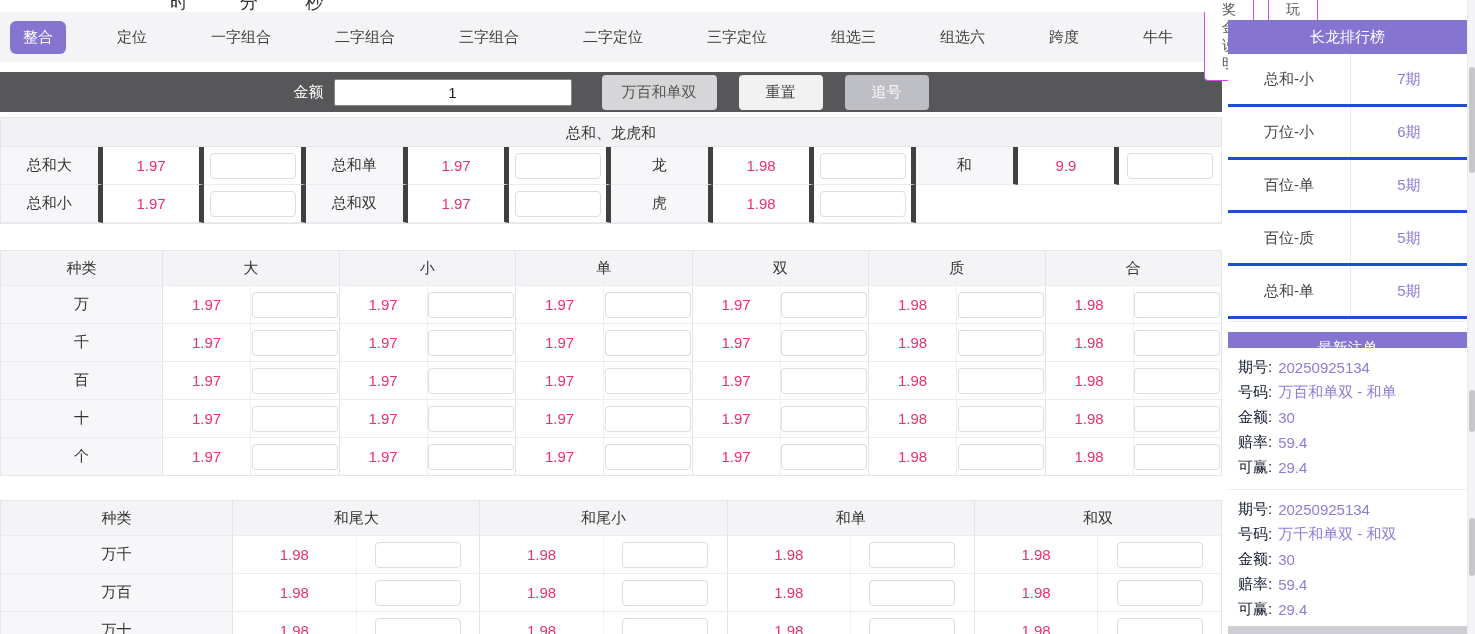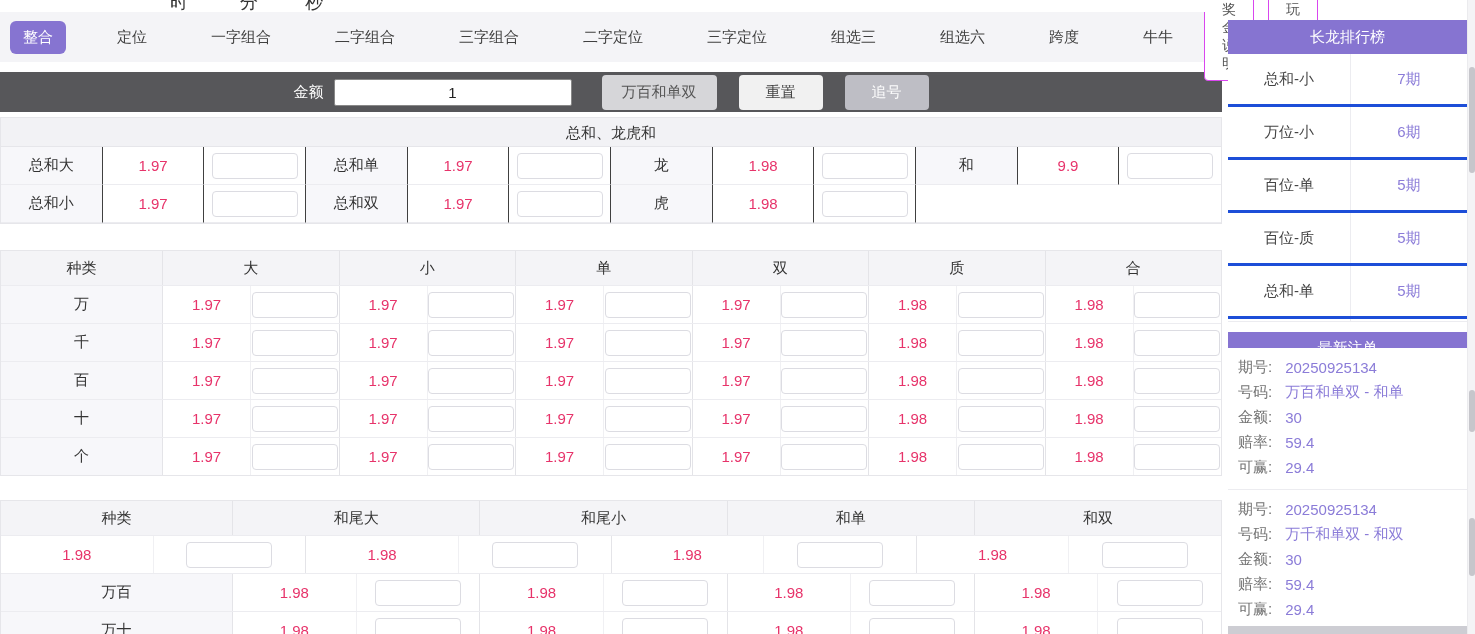--- a/index.html
+++ b/index.html
@@ -27,21 +27,21 @@
   .amount-label { color: #fff; font-size: 15px; margin-right: 10px; }
   .amount-input { width: 238px; height: 27px; border: 1px solid #888; border-radius: 2px; text-align: center; font-size: 15px; color: #222; }
   .tb-btn { border: none; border-radius: 4px; font-size: 15px; padding: 8px 20px; cursor: pointer; }
   .btn-confirm { margin-left: 30px; background: #d6d6d9; color: #555; }
   .btn-reset   { margin-left: 22px; background: #f1f1f1; color: #444; padding: 8px 27px; }
   .btn-chase   { margin-left: 22px; background: #bebec5; color: #fdfdfd; padding: 8px 27px; }
 
   .section-block { margin-top: 5px; border: 1px solid #e6e6ea; border-top: none; }
   .section-title { height: 30px; line-height: 30px; text-align: center; background: #f2f2f5; font-size: 15px; color: #333; border-top: 1px solid #e6e6ea; border-bottom: 1px solid #e6e6ea; }
   .grid1 { display: grid; grid-template-columns: repeat(12, 1fr); }
-  .g1-cell { height: 38px; display: flex; align-items: center; justify-content: center; font-size: 15px; border-bottom: 1px solid #ececf0; border-right: 1px solid #404040; background: #fff; }
+  .g1-cell { height: 38px; display: flex; align-items: center; justify-content: center; font-size: 15px; border-bottom: 1px solid #ececf0; border-right: 5px solid #404040; background: #fff; }
   .g1-cell:nth-child(12n) { border-right: none; }
   .g1-label { background: #f7f7fa; color: #333; }
   .g1-odds { color: #e7336a; }
   .g1-fill { border-right: none; }
 
   .btable { border: 1px solid #e6e6ea; background: #fff; }
   #table1 { margin-top: 26px; }
   #table2 { margin-top: 24px; }
   .t-row { display: flex; height: 38px; border-top: 1px solid #ececf0; }
   .t-row.t-head { height: 34px; border-top: none; background: #f4f4f7; }
@@ -59,21 +59,21 @@
   
   .sidebar { position: absolute; left: 1228px; top: 20px; width: 239px; height: 614px; overflow: hidden; }
   .panel-header { height: 34px; line-height: 34px; text-align: center; background: #8674d1; color: #fff; font-size: 15px; }
   .panel-ranking { height: 302px; overflow: hidden; margin-bottom: 10px; border-bottom: 1px solid #ececf0; }
   .rank-row { display: flex; height: 53px; border-bottom: 3px solid #1d4ed8; background: #fff; }
   .rank-label { flex: 1.05; display: flex; align-items: center; justify-content: center; font-size: 15px; color: #444; border-right: 1px solid #ececf0; }
   .rank-count { flex: 1; display: flex; align-items: center; justify-content: center; font-size: 15px; color: #8b7cd8; }
   .panel-bets .panel-header { height: 16px; line-height: 32px; }
   .bet-entry { padding: 7px 10px 9px 10px; background: #fff; border-bottom: 1px solid #ececf0; }
   .bet-field { height: 25px; display: flex; align-items: center; font-size: 15px; }
-  .bet-field-label { color: #737373; margin-right: 13px; white-space: nowrap; }
+  .bet-field-label { color: #0f172a; margin-right: 6px; white-space: nowrap; }
   .bet-field-value { color: #8b7cd8; white-space: nowrap; }
   .sidebar-bottom-band { position: absolute; left: 0; bottom: 0; width: 100%; height: 8px; background: #cdcdd3; }
 
   
   .scrollbar-track { position: absolute; right: 0; top: 0; width: 8px; height: 634px; background: #f4f4f6; border-left: 1px solid #ebebee; }
   .scrollbar-thumb { position: absolute; left: 1px; width: 6px; background: #c6c6cb; border-radius: 3px; }
   .thumb-a { top: 67px;  height: 106px; }
   .thumb-b { top: 390px; height: 42px; }
   .thumb-c { top: 518px; height: 58px; }
 </style>
@@ -369,20 +369,21 @@
       </div>
     <div class="btable" id="table2">
         <div class="t-row t-head">
           <div class="t-cat t-hcell">种类</div>
           <div class="t-group t-hcell">和尾大</div>
           <div class="t-group t-hcell">和尾小</div>
           <div class="t-group t-hcell">和单</div>
           <div class="t-group t-hcell">和双</div>
         </div>
         <div class="t-row">
+          <div class="t-cat">万千</div>
           <div class="t-group">
             <div class="t-odds">1.98</div>
             <div class="t-input">
               <input class="bet-input" style="">
             </div>
           </div>
           <div class="t-group">
             <div class="t-odds">1.98</div>
             <div class="t-input">
               <input class="bet-input" style="">

